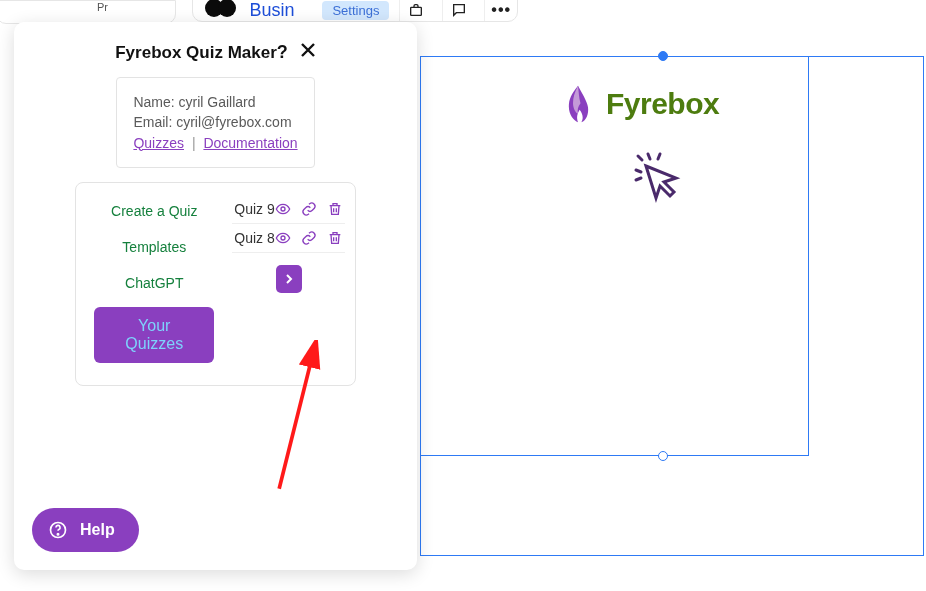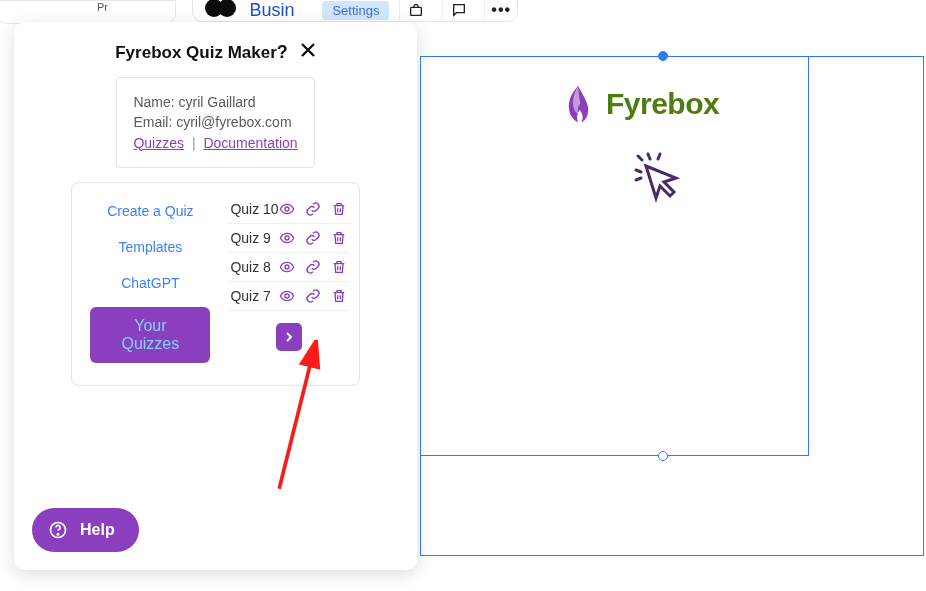--- a/index.html
+++ b/index.html
@@ -188,21 +188,21 @@
   }
   .quiz-nav {
     width: 136px;
     display: flex;
     flex-direction: column;
     align-items: center;
     gap: 4px;
   }
   .quiz-nav-item {
     font-size: 14px;
-    color: #3b82f6;
+    color: #15803d;
     padding: 8px 0;
     cursor: pointer;
   }
   .quiz-nav-active {
     background: #8a3fbf;
     color: #7dd3fc;
     font-weight: 400;
     border-radius: 6px;
     padding: 10px 16px;
     width: 120px;
@@ -355,42 +355,20 @@
   <div class="quiz-card">
     <div class="quiz-nav">
       <div class="quiz-nav-item">Create a Quiz</div>
       <div class="quiz-nav-item">Templates</div>
       <div class="quiz-nav-item">ChatGPT</div>
       <div class="quiz-nav-active">Your Quizzes</div>
     </div>
 
     <div class="quiz-list">
       <div class="quiz-row">
-        <span class="quiz-row-name">Quiz 10</span>
-        <div class="quiz-row-actions">
-          <span class="act-icon">
-              <svg viewBox="0 0 24 24" fill="none" stroke="#8a3fbf" stroke-width="2">
-                <path d="M2 12s3.5-7 10-7 10 7 10 7-3.5 7-10 7S2 12 2 12z"></path>
-                <circle cx="12" cy="12" r="3"></circle>
-              </svg>
-            </span>
-          <span class="act-icon">
-              <svg viewBox="0 0 24 24" fill="none" stroke="#8a3fbf" stroke-width="2">
-                <path d="M10 14a5 5 0 0 0 7 0l3-3a5 5 0 0 0-7-7l-1 1"></path>
-                <path d="M14 10a5 5 0 0 0-7 0l-3 3a5 5 0 0 0 7 7l1-1"></path>
-              </svg>
-            </span>
-          <span class="act-icon">
-              <svg viewBox="0 0 24 24" fill="none" stroke="#8a3fbf" stroke-width="2">
-                <path d="M4 7h16M9 7V4h6v3M6 7l1 13h10l1-13M10 11v6M14 11v6"></path>
-              </svg>
-            </span>
-        </div>
-      </div>
-      <div class="quiz-row">
         <span class="quiz-row-name">Quiz 9</span>
         <div class="quiz-row-actions">
           <span class="act-icon">
               <svg viewBox="0 0 24 24" fill="none" stroke="#8a3fbf" stroke-width="2">
                 <path d="M2 12s3.5-7 10-7 10 7 10 7-3.5 7-10 7S2 12 2 12z"></path>
                 <circle cx="12" cy="12" r="3"></circle>
               </svg>
             </span>
           <span class="act-icon">
               <svg viewBox="0 0 24 24" fill="none" stroke="#8a3fbf" stroke-width="2">
@@ -400,42 +378,20 @@
             </span>
           <span class="act-icon">
               <svg viewBox="0 0 24 24" fill="none" stroke="#8a3fbf" stroke-width="2">
                 <path d="M4 7h16M9 7V4h6v3M6 7l1 13h10l1-13M10 11v6M14 11v6"></path>
               </svg>
             </span>
         </div>
       </div>
       <div class="quiz-row">
         <span class="quiz-row-name">Quiz 8</span>
-        <div class="quiz-row-actions">
-          <span class="act-icon">
-              <svg viewBox="0 0 24 24" fill="none" stroke="#8a3fbf" stroke-width="2">
-                <path d="M2 12s3.5-7 10-7 10 7 10 7-3.5 7-10 7S2 12 2 12z"></path>
-                <circle cx="12" cy="12" r="3"></circle>
-              </svg>
-            </span>
-          <span class="act-icon">
-              <svg viewBox="0 0 24 24" fill="none" stroke="#8a3fbf" stroke-width="2">
-                <path d="M10 14a5 5 0 0 0 7 0l3-3a5 5 0 0 0-7-7l-1 1"></path>
-                <path d="M14 10a5 5 0 0 0-7 0l-3 3a5 5 0 0 0 7 7l1-1"></path>
-              </svg>
-            </span>
-          <span class="act-icon">
-              <svg viewBox="0 0 24 24" fill="none" stroke="#8a3fbf" stroke-width="2">
-                <path d="M4 7h16M9 7V4h6v3M6 7l1 13h10l1-13M10 11v6M14 11v6"></path>
-              </svg>
-            </span>
-        </div>
-      </div>
-      <div class="quiz-row">
-        <span class="quiz-row-name">Quiz 7</span>
         <div class="quiz-row-actions">
           <span class="act-icon">
               <svg viewBox="0 0 24 24" fill="none" stroke="#8a3fbf" stroke-width="2">
                 <path d="M2 12s3.5-7 10-7 10 7 10 7-3.5 7-10 7S2 12 2 12z"></path>
                 <circle cx="12" cy="12" r="3"></circle>
               </svg>
             </span>
           <span class="act-icon">
               <svg viewBox="0 0 24 24" fill="none" stroke="#8a3fbf" stroke-width="2">
                 <path d="M10 14a5 5 0 0 0 7 0l3-3a5 5 0 0 0-7-7l-1 1"></path>

